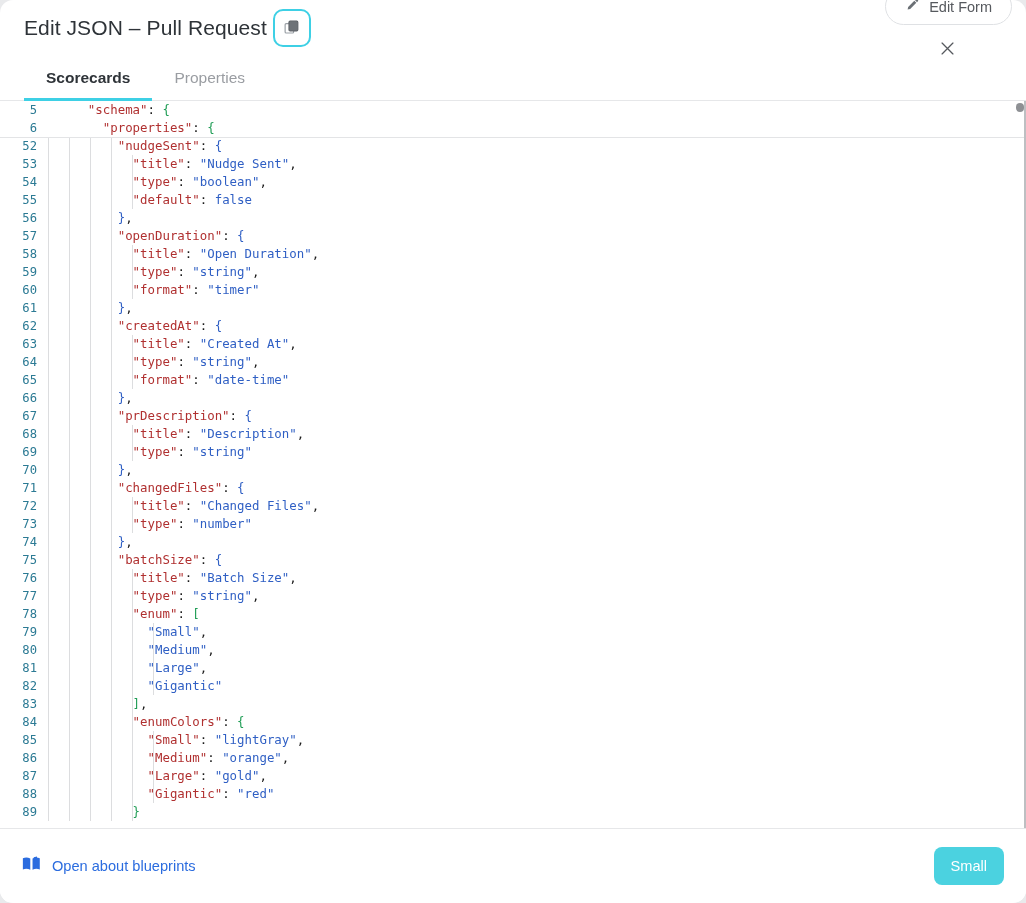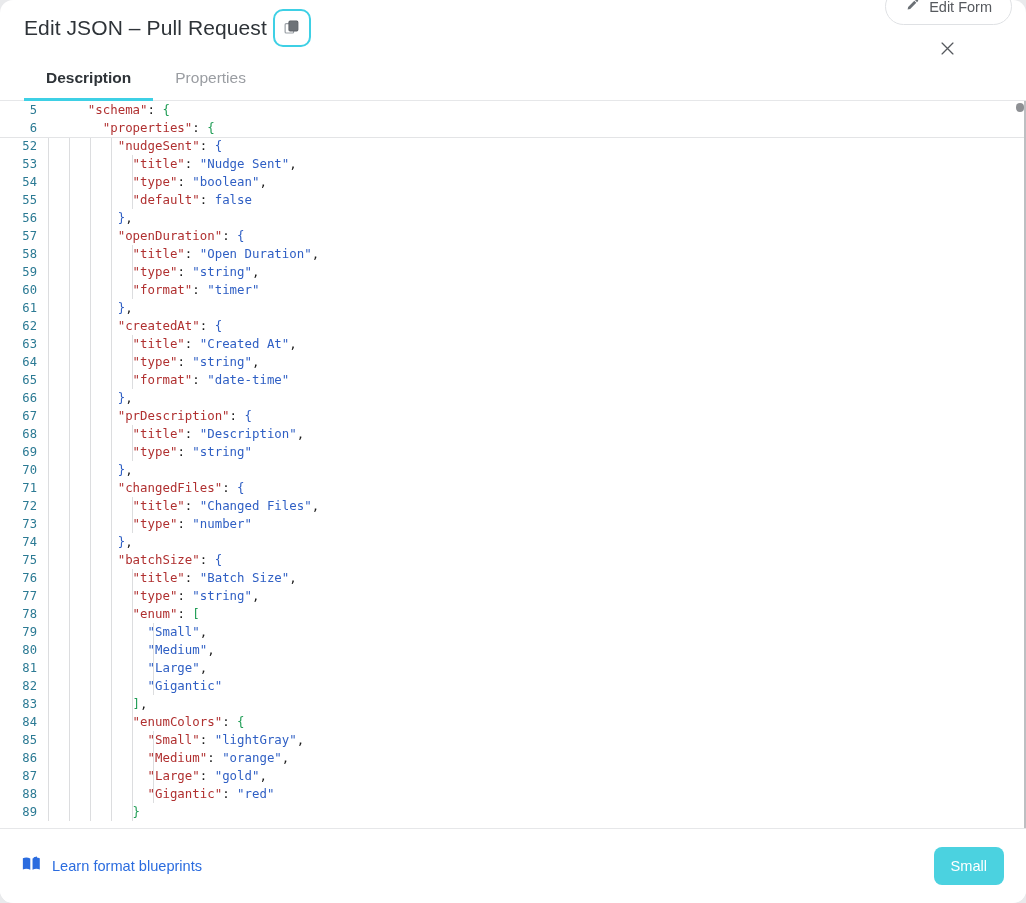--- a/index.html
+++ b/index.html
@@ -302,21 +302,21 @@
         <span>
           <svg width="17" height="17" viewBox="0 0 20 20">
             <path d="M3.6 3.6 L16.4 16.4 M16.4 3.6 L3.6 16.4" stroke="#56595e" stroke-width="1.5" stroke-linecap="round"></path>
           </svg>
         </span>
       </button>
     </div>
   </div>
 
   <div class="tabs" id="tabbar">
-      <button class="tab active">Description</button>
+      <button class="tab active">Scorecards</button>
       <button class="tab">Properties</button>
     </div>
 
   <div class="editor">
     <div class="sticky-lines" id="sticky">
         <div class="ln-row"><div class="gutter">5</div><div class="codeline"><span style="position: relative;"><span class="p">    </span><span class="k">"schema"</span><span class="p">: </span><span class="brg">{</span></span></div></div>
         <div class="ln-row"><div class="gutter">6</div><div class="codeline"><span style="position: relative;"><span class="p">      </span><span class="k">"properties"</span><span class="p">: </span><span class="brg">{</span></span></div></div>
       </div>
     <div class="code-area" id="codearea">
         <div class="ln-row"><div class="gutter">52</div><div class="codeline"><div class="guides"><div class="guide" style="left: 4px;"></div><div class="guide" style="left: 25px;"></div><div class="guide" style="left: 46px;"></div><div class="guide" style="left: 67px;"></div></div><span style="position: relative;"><span class="p">        </span><span class="k">"nudgeSent"</span><span class="p">: </span><span class="br">{</span></span></div></div>
@@ -366,18 +366,18 @@
 
   <div class="footer">
     <a class="blueprint-link">
       <span>
         <svg width="19" height="16" viewBox="0 0 22 18">
           <path d="M1 2.4c2.6-1.2 5.6-1.3 8.6.3v13.1c-3-1.6-6-1.5-8.6-.3V2.4z" fill="#2b6cdf"></path>
           <path d="M12.2 2.7c2.8-1.5 5.8-1.4 8.4-.3v12.9c-2.6-1.1-5.6-1.2-8.4.4V2.7z" fill="#2b6cdf"></path>
           <path d="M13.6 1.2 L17.4 0.2 L17.4 6.4 L15.5 4.6 L13.6 6.4 Z" fill="#2b6cdf"></path>
         </svg>
       </span>
-      <span class="label">Learn format blueprints</span>
+      <span class="label">Open about blueprints</span>
     </a>
     <button class="save-btn">Small</button>
   </div>
 
 </div>
 
 </body></html>

